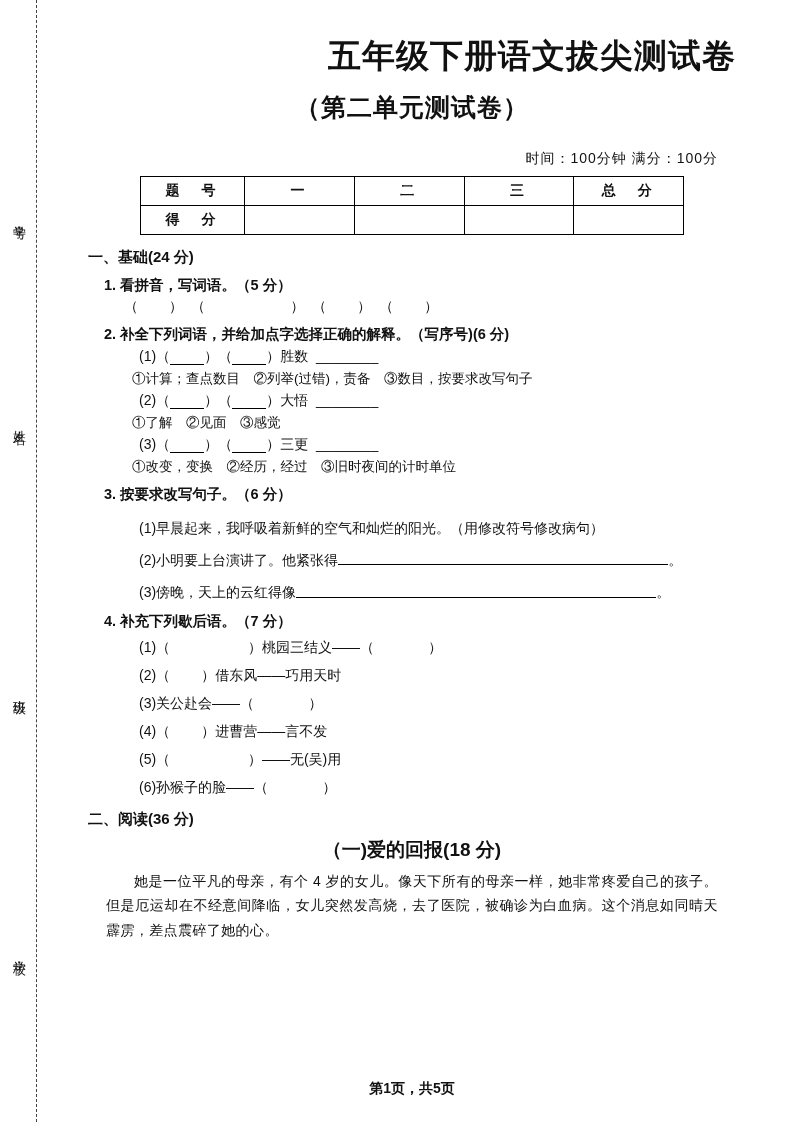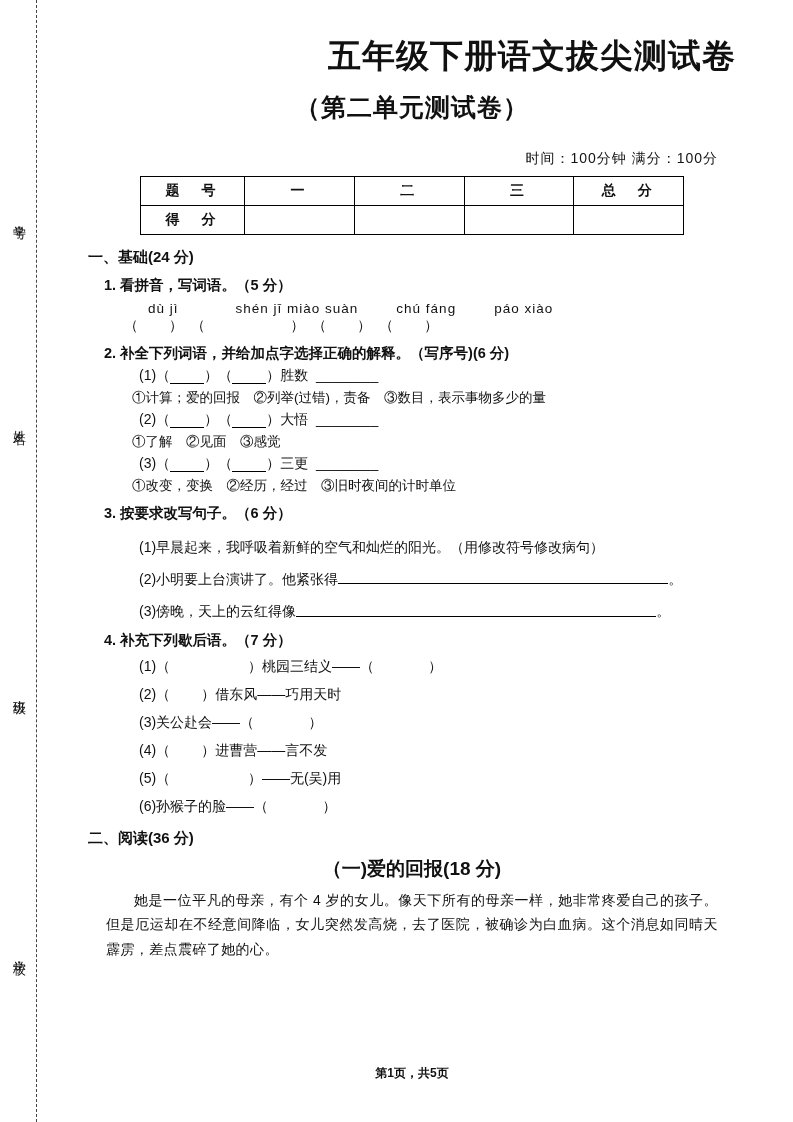--- a/index.html
+++ b/index.html
@@ -150,23 +150,23 @@
     font-family: "Liberation Sans", sans-serif;
     line-height: 1.75;
     text-indent: 2em;
     margin: 2px 18px 0 18px;
     text-align: justify;
     letter-spacing: 0.4px;
   }
 
   .footer {
     position: absolute;
-    left: 0; right: 0; bottom: 40px;
-    text-align: center;
-    font-size: 12px;
+    left: 0; right: 0; bottom: 24px;
+    text-align: center;
+    font-size: 14px;
     font-weight: bold;
     font-family: "Liberation Sans", sans-serif;
   }
 </style>
 </head>
 <body>
 
 <div class="cutline"></div>
 
 <div class="vlabels">
@@ -197,27 +197,26 @@
       <td></td>
       <td></td>
       <td></td>
     </tr>
   </tbody>
     </table>
 
   <div class="sec">一、基础(24 分)</div>
 
   <div class="q">1. 看拼音，写词语。（5 分）</div>
-  <div class="pinyin-row">dù jì            shén jī miào suàn        chú fáng        páo xiào</div>
   <div class="bracket-row">（        ）  （                      ）  （        ）  （        ）</div>
 
   <div class="q">2. 补全下列词语，并给加点字选择正确的解释。（写序号)(6 分)</div>
 
   <div class="ln"><span>(1)（</span><span class="u" style="width:34px">&nbsp;</span><span>）（</span><span class="u" style="width:34px">&nbsp;</span><span>）胜数</span>&nbsp;&nbsp;<span>________</span></div>
-  <div class="opts">①计算；爱的回报　②列举(过错)，责备　③数目，表示事物多少的量</div>
+  <div class="opts">①计算；查点数目　②列举(过错)，责备　③数目，按要求改写句子</div>
 
   <div class="ln"><span>(2)（</span><span class="u" style="width:34px">&nbsp;</span><span>）（</span><span class="u" style="width:34px">&nbsp;</span><span>）大悟</span>&nbsp;&nbsp;<span>________</span></div>
   <div class="opts">①了解　②见面　③感觉</div>
 
   <div class="ln"><span>(3)（</span><span class="u" style="width:34px">&nbsp;</span><span>）（</span><span class="u" style="width:34px">&nbsp;</span><span>）三更</span>&nbsp;&nbsp;<span>________</span></div>
   <div class="opts">①改变，变换　②经历，经过　③旧时夜间的计时单位</div>
 
   <div class="q">3. 按要求改写句子。（6 分）</div>
   <div class="ln" style="margin-top:16px">(1)早晨起来，我呼吸着新鲜的空气和灿烂的阳光。（用修改符号修改病句）</div>
   <div class="ln" style="margin-top:14px"><span>(2)小明要上台演讲了。他紧张得</span><span class="u-blank" style="width:330px"></span>。</div>

